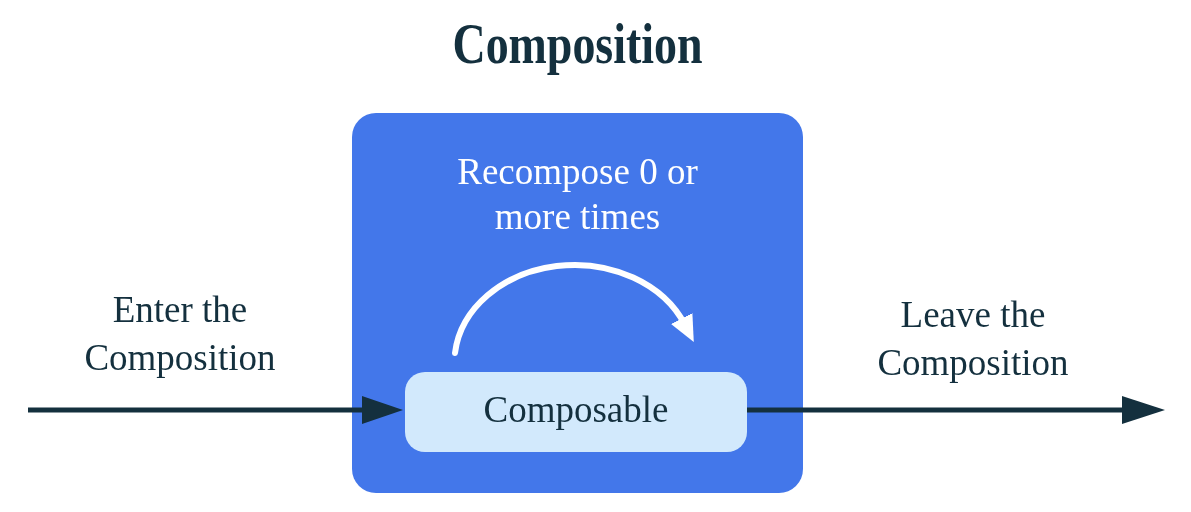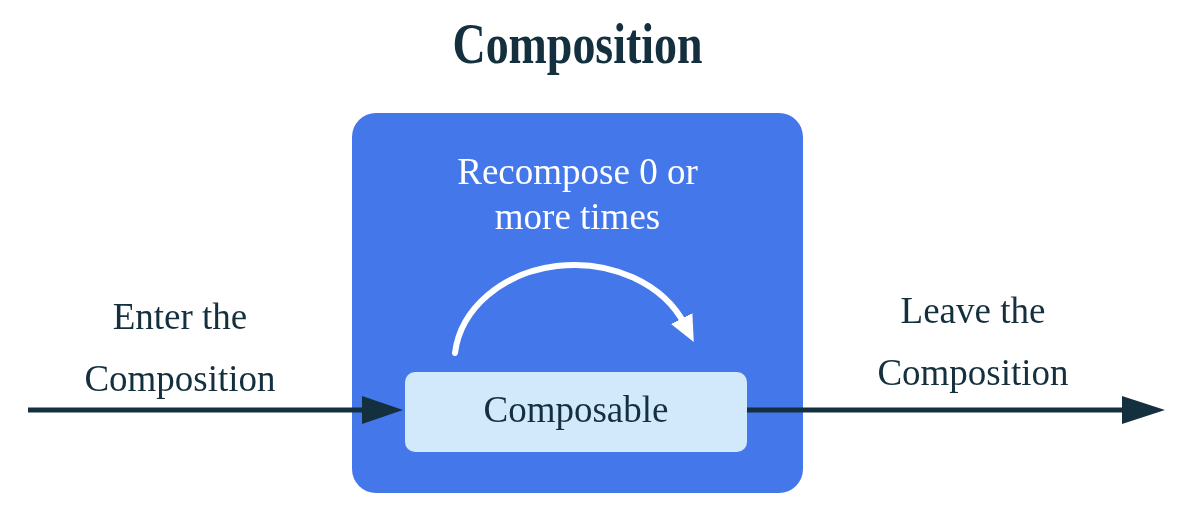--- a/index.html
+++ b/index.html
@@ -69,42 +69,42 @@
     stroke-linecap: round;
   }
   .arc-svg .arc-head { fill: var(--white); }
   .composable-box {
     position: absolute;
     left: 53px;
     top: 259px;
     width: 342px;
     height: 80px;
     background: var(--light_blue);
-    border-radius: 10px;
+    border-radius: 20px;
     display: flex;
     align-items: center;
     justify-content: center;
   }
   .composable-box .composable-text {
     font-size: 37px;
     color: var(--navy);
     position: relative;
     top: -3px;
   }
   .side-label {
     position: absolute;
     width: 320px;
     text-align: center;
     font-size: 37px;
-    line-height: 62px;
+    line-height: 48px;
     color: var(--navy);
     white-space: pre-line;
   }
   .side-label.enter { left: 20px;  top: 286px; }
-  .side-label.leave { left: 813px; top: 280px; }
+  .side-label.leave { left: 813px; top: 291px; }
   .arrows-svg {
     position: absolute;
     left: 0;
     top: 0;
     width: 1191px;
     height: 512px;
     display: block;
   }
   .arrows-svg line { stroke: var(--navy); stroke-width: 5; }
   .arrows-svg polygon { fill: var(--navy); }

